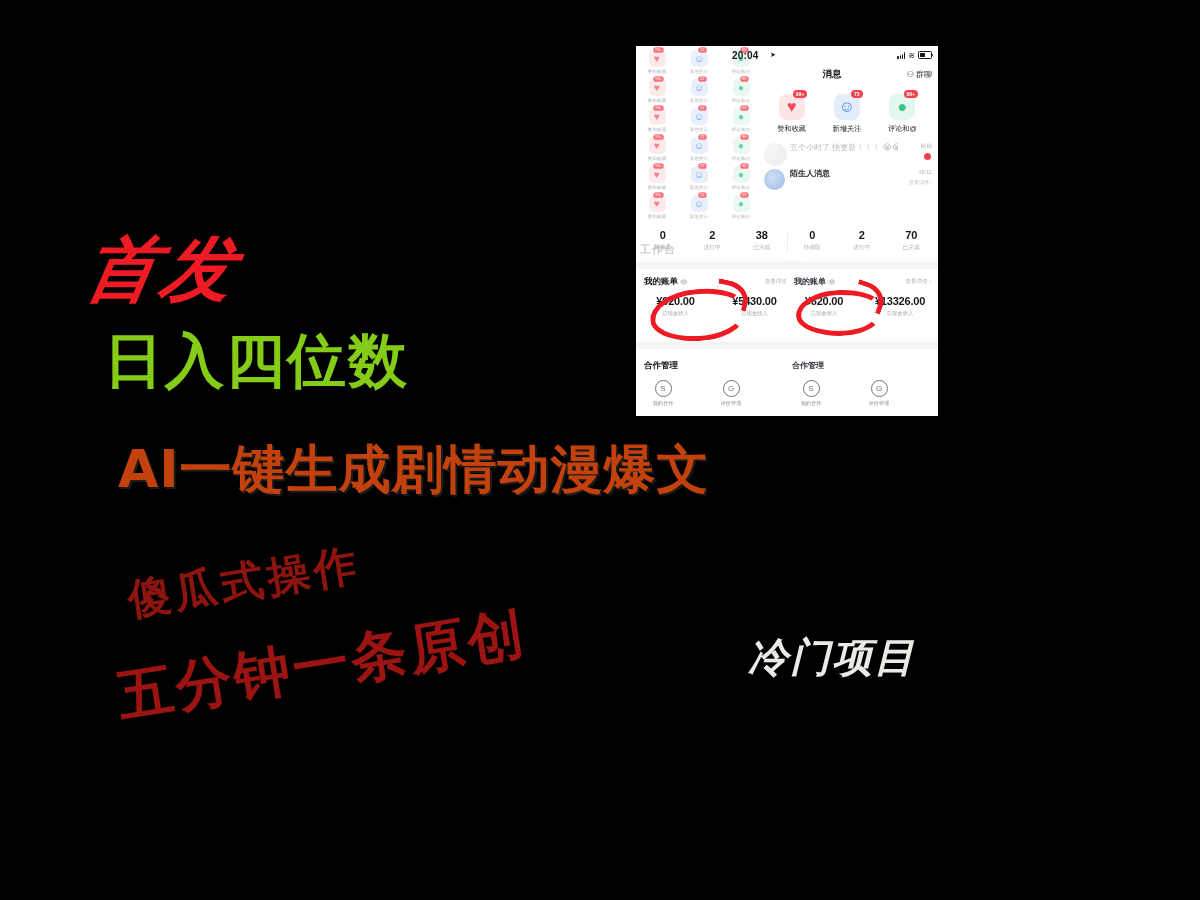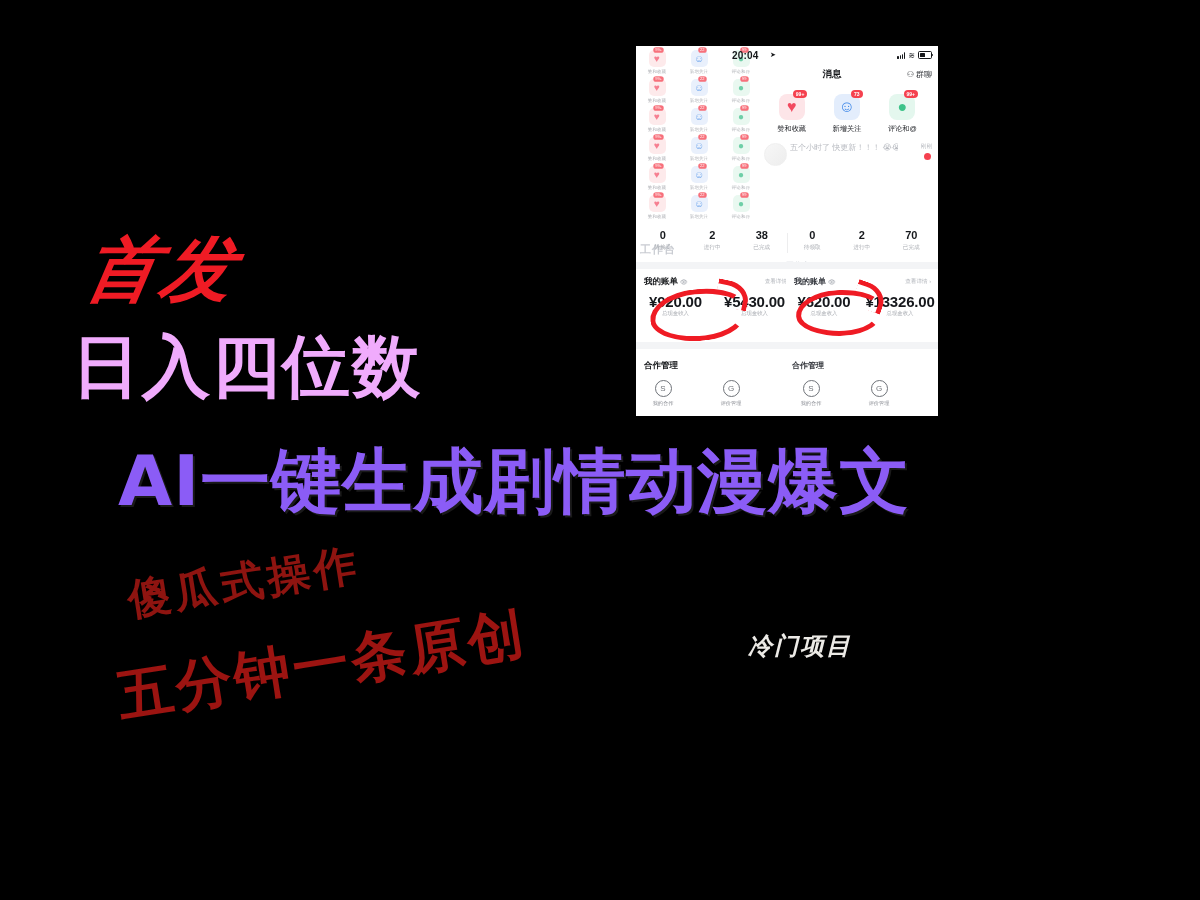--- a/index.html
+++ b/index.html
@@ -91,21 +91,21 @@
   .bill{position:absolute;left:0;right:0;top:223px;height:68px;background:#fff;}
   .bill-half{position:absolute;top:0;height:68px;}
   .bill-half.left{left:0;width:158px;}
   .bill-half.right{left:150px;width:152px;background:#fff;}
   .bill-hd{position:absolute;left:8px;top:7px;font-size:8.5px;color:#15171a;font-weight:700;}
   .bill-hd.g{color:#30333a;font-weight:600;font-size:8px;}
   .eye{font-size:6px;color:#b6b9bf;margin-left:2px;}
   .bill-more{position:absolute;right:7px;top:9px;font-size:5.6px;color:#b6b9bf;}
   .bill-vals{position:absolute;left:0;right:0;top:25px;display:flex;}
   .bv{flex:1;text-align:center;}
-  .bv .v{font-size:15px;font-weight:700;color:#16181c;line-height:15px;letter-spacing:-.2px;}
+  .bv .v{font-size:11px;font-weight:700;color:#16181c;line-height:15px;letter-spacing:-.2px;}
   .bv .l{font-size:5.4px;color:#a9acb2;line-height:9px;}
 
   
   .coop{position:absolute;left:0;right:0;top:296px;height:74px;background:#fff;border-top:7px solid #f3f4f6;}
   .coop-half{position:absolute;top:7px;}
   .coop-half.left{left:0;width:152px;}
   .coop-half.right{left:148px;width:154px;}
   .coop-hd{position:absolute;left:8px;top:4px;font-size:8.5px;font-weight:700;color:#15171a;}
   .coop-hd.g{font-weight:600;color:#33363c;font-size:8px;}
   .coop-items{position:absolute;left:8px;top:24px;display:flex;gap:30px;}
@@ -117,24 +117,24 @@
   
   .circ{position:absolute;border:5px solid #ef1b24;border-radius:48% 52% 46% 54%/52% 46% 54% 48%;border-right-color:transparent;}
   .circ.one{left:14px;top:20px;width:88px;height:42px;transform:rotate(-6deg);}
   .circ.one::after{content:"";position:absolute;right:-8px;top:-9px;width:28px;height:22px;border-top:5px solid #ef1b24;border-right:5px solid #ef1b24;border-radius:0 70% 0 0;transform:rotate(18deg);}
   .circ.two{left:160px;top:21px;width:78px;height:36px;transform:rotate(-3deg);}
   .circ.two::after{content:"";position:absolute;right:-7px;top:-10px;width:26px;height:22px;border-top:5px solid #ef1b24;border-right:5px solid #ef1b24;border-radius:0 70% 0 0;transform:rotate(22deg);}
 
   
   .t{position:absolute;white-space:nowrap;font-family:"DejaVu Sans","Liberation Sans",sans-serif;}
   .t-shoufa{left:86px;top:222px;font-size:72px;font-weight:900;font-style:italic;color:#ef1b24;letter-spacing:4px;transform:skewX(-10deg);}
-  .t-rishou{left:72px;top:322px;font-size:68px;font-weight:900;color:#f0abfc;letter-spacing:2px;}
-  .t-ai{left:118px;top:435px;font-size:70px;font-weight:800;color:#8b5cf6;letter-spacing:1px;text-shadow:2px 2px 0 #1a1a1a;}
+  .t-rishou{left:104px;top:322px;font-size:59px;font-weight:900;color:#84cc16;letter-spacing:2px;}
+  .t-ai{left:118px;top:435px;font-size:52px;font-weight:800;color:#c2410c;letter-spacing:1px;text-shadow:2px 2px 0 #1a1a1a;}
   .t-jiaowei{left:694px;top:534px;font-size:66px;font-weight:900;color:#efa016;letter-spacing:3px;}
-  .t-lengmen{left:748px;top:630px;font-size:24px;font-weight:900;font-style:italic;color:#eceae6;letter-spacing:2px;}
+  .t-lengmen{left:748px;top:630px;font-size:40px;font-weight:900;font-style:italic;color:#eceae6;letter-spacing:2px;}
   .t-shagua{left:128px;top:572px;font-size:43px;font-weight:700;color:#8e1410;letter-spacing:4px;transform:rotate(-9deg);transform-origin:left center;}
   .t-wufen{left:118px;top:660px;font-size:56px;font-weight:900;color:#9c1411;letter-spacing:3px;transform:rotate(-9deg);transform-origin:left center;}
 </style>
 </head>
 <body>
 
 <div class="stage">
 
   <div class="phone">
     <div class="phone-inner">
@@ -334,20 +334,28 @@
 
       <div class="msgs" id="msgList">
           <div class="msg">
             <div class="msg-av a1"></div>
             <div class="msg-body">
               <div class="msg-name ghosted">五个小时了 快更新！！！ 😭😭😭</div>
             </div>
             <div class="msg-time">刚刚</div>
             <div class="msg-dot"></div>
           </div>
+          <div class="msg">
+            <div class="msg-av a3"></div>
+            <div class="msg-body">
+              <div class="msg-name">陌生人消息</div>
+            </div>
+            <div class="msg-time">18:11</div>
+            <div class="msg-extra">查看详情 ›</div>
+          </div>
         </div>
 
       <div class="stats" id="statsRow">
           <div class="stat">
             <div class="n">0</div>
             <div class="l">待接受</div>
           </div>
           <div class="stat">
             <div class="n">2</div>
             <div class="l">进行中</div>

